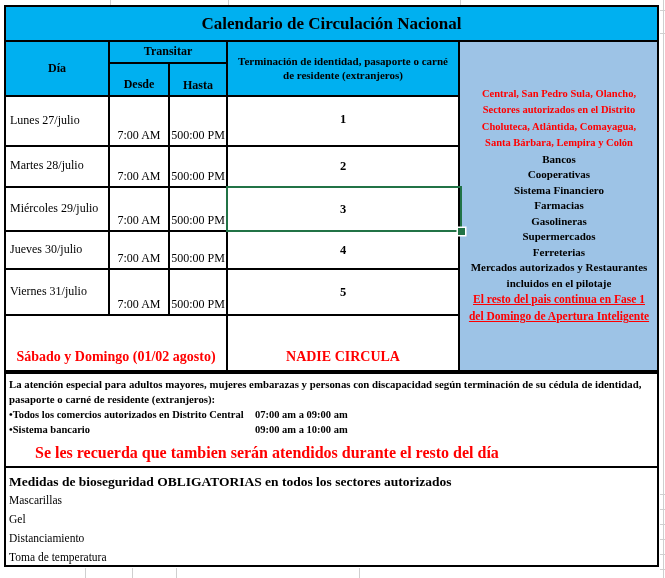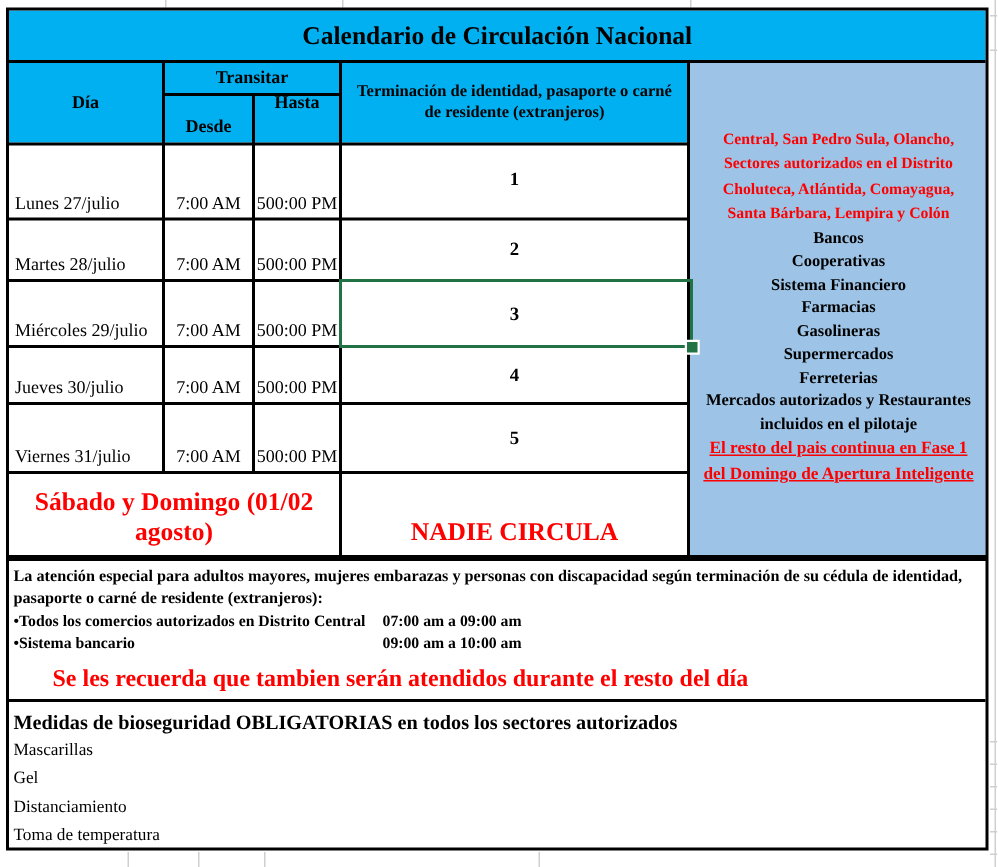--- a/index.html
+++ b/index.html
@@ -14,28 +14,28 @@
   
   .box{position:absolute;box-sizing:border-box;border:2px solid #000;background:transparent;}
   
   .fill{position:absolute;}
   .cyan{background:#00B0F0;}
   .lblue{background:#9DC3E6;}
   
   .cell{position:absolute;box-sizing:border-box;display:flex;overflow:visible;}
   .cc{align-items:center;justify-content:center;text-align:center;}
   .bc{align-items:flex-end;justify-content:center;text-align:center;}
-  .bL{align-items:flex-end;justify-content:flex-start;text-align:left;}
+  .bL{align-items:center;justify-content:flex-start;text-align:left;}
   .hdr{font-weight:bold;font-size:12px;}
   .hdr-small{font-weight:bold;font-size:11px;line-height:14px;}
   .daytxt{font-size:12px;line-height:14px;padding:0 0 3px 4px;}
   .timetxt{font-size:12px;line-height:14px;padding-bottom:3px;white-space:nowrap;}
   .digit{font-weight:bold;font-size:12.5px;}
   .red{color:#FF0000;}
-  .wkend{font-weight:bold;font-size:17px;padding-bottom:5px;}
+  .wkend{font-weight:bold;font-size:14px;padding-bottom:5px;text-align:right;}
   
   .sidebar{position:absolute;display:flex;flex-direction:column;align-items:center;justify-content:center;text-align:center;}
   .sb-red{font-weight:bold;font-size:10.5px;line-height:16.5px;color:#FF0000;white-space:nowrap;}
   .sb-item{font-weight:bold;font-size:11px;line-height:15.5px;}
   .sb-item.wrap{width:186px;}
   .sb-foot{font-weight:bold;font-size:11.5px;line-height:17px;color:#FF0000;text-decoration:underline;white-space:nowrap;}
   
   .sel{position:absolute;border:2.5px solid #217346;box-sizing:border-box;background:transparent;}
   .sel-handle{position:absolute;width:7px;height:7px;background:#217346;box-shadow:0 0 0 1.5px #ffffff;}
   
@@ -92,21 +92,21 @@
 
   <div class="cell cc hdr" style="left:6px;top:41px;width:102px;height:54px">
       <span>Día</span>
     </div>
   <div class="cell cc hdr" style="left:110px;top:41px;width:116px;height:21px">
       <span>Transitar</span>
     </div>
   <div class="cell bc hdr" style="left:110px;top:64px;width:58px;height:31px;padding-bottom:3px">
       <span>Desde</span>
     </div>
-  <div class="cell bc hdr" style="left:170px;top:64px;width:56px;height:31px;padding-bottom:19px">
+  <div class="cell bc hdr" style="left:170px;top:64px;width:56px;height:31px;padding-bottom:2px">
       <span>Hasta</span>
     </div>
   <div class="cell cc" style="left:228px;top:41px;width:230px;height:54px">
     <span class="hdr-small" style="display:inline-block;width:222px">Terminación de identidad, pasaporte o carné de residente (extranjeros)</span>
   </div>
 
   <div class="cell bL daytxt" style="left:6px;top:97px;width:102px;height:48px">
       <span>Lunes 27/julio</span>
     </div>
   <div class="cell bc timetxt" style="left:110px;top:97px;width:58px;height:48px">

